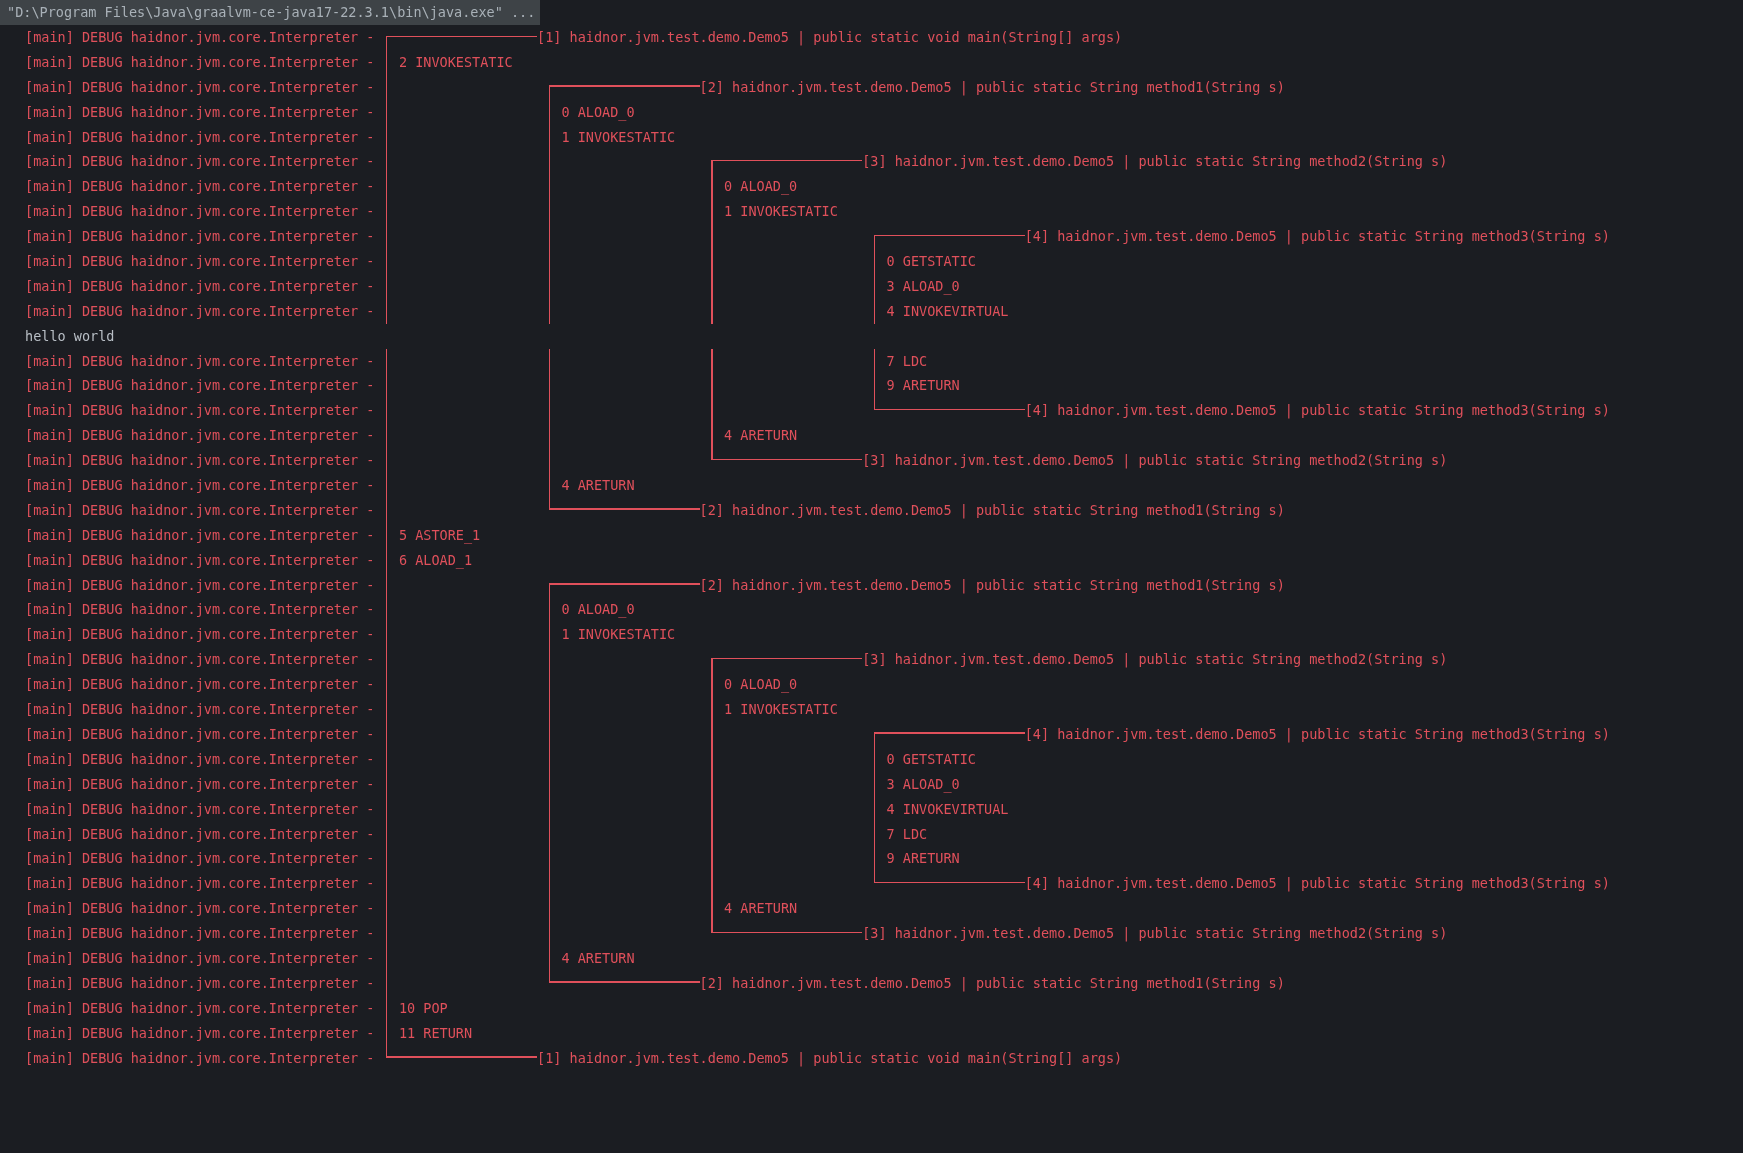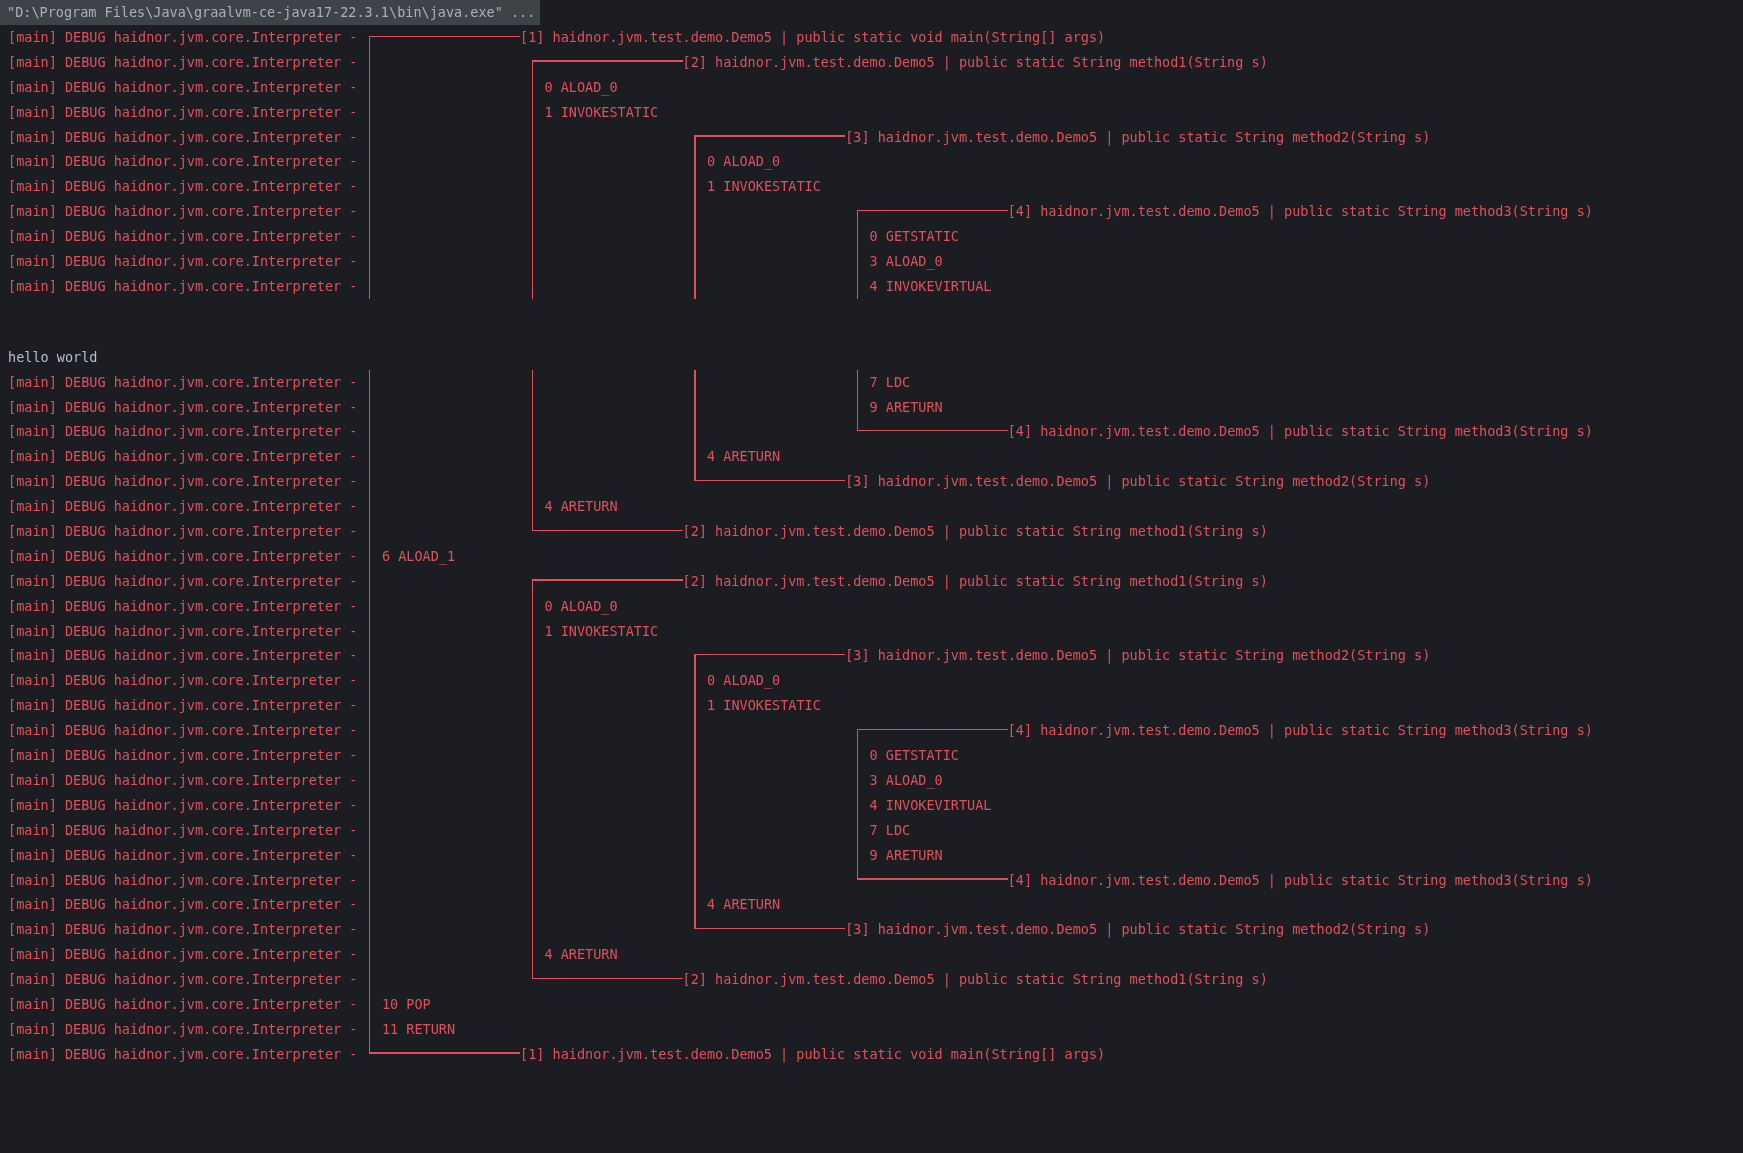--- a/index.html
+++ b/index.html
@@ -15,65 +15,67 @@
     font-size:13.5px;
     white-space:pre;
   }
   .title-text{
     display:inline-block;height:100%;
     background:#3e4347;color:#a9b1b8;
     padding:0 5px 0 7px;
   }
   .console{
     font-size:13.5px;
-    padding-left:8px;
+    padding-left:25px;
   }
   .line{
     height:24.9px;line-height:24.9px;
     white-space:pre;
   }
   .log{color:#e0505b;}
-  .out{color:#b9bfc6;margin-top:46px;}
+  .out{color:#b9bfc6;}
   
   .bx{display:inline-block;width:1ch;height:100%;position:relative;vertical-align:top;}
   .bx::before,.bx::after{content:"";position:absolute;background:currentColor;}
   .bx.v::before{left:calc(50% - 0.75px);top:0;bottom:0;width:1.5px;}
   .bx.v::after{display:none;}
   .bx.h::before{left:0;right:0;top:10.5px;height:1.5px;}
   .bx.h::after{display:none;}
   .bx.dr::before{left:calc(50% - 0.75px);top:10.5px;bottom:0;width:1.5px;}
   .bx.dr::after{left:calc(50% - 0.75px);right:0;top:10.5px;height:1.5px;}
   .bx.ur::before{left:calc(50% - 0.75px);top:0;height:12px;width:1.5px;}
   .bx.ur::after{left:calc(50% - 0.75px);right:0;top:10.5px;height:1.5px;}
 </style>
 </head>
 <body style="background: rgb(27, 29, 34);">
 
 <div class="terminal">
   <div class="titlebar"><span class="title-text" style="background: rgb(62, 67, 71); color: rgb(169, 177, 184);">"D:\Program Files\Java\graalvm-ce-java17-22.3.1\bin\java.exe" ...</span></div>
   <div class="console">
       <div class="line log">[main] DEBUG haidnor.jvm.core.Interpreter - <span class="bx dr"></span><span class="bx h"></span><span class="bx h"></span><span class="bx h"></span><span class="bx h"></span><span class="bx h"></span><span class="bx h"></span><span class="bx h"></span><span class="bx h"></span><span class="bx h"></span><span class="bx h"></span><span class="bx h"></span><span class="bx h"></span><span class="bx h"></span><span class="bx h"></span><span class="bx h"></span><span class="bx h"></span><span class="bx h"></span><span class="bx h"></span>[1] haidnor.jvm.test.demo.Demo5 | public static void main(String[] args)</div>
+      <div class="line log">[main] DEBUG haidnor.jvm.core.Interpreter - <span class="bx v"></span> 2 INVOKESTATIC</div>
       <div class="line log">[main] DEBUG haidnor.jvm.core.Interpreter - <span class="bx v"></span>                   <span class="bx dr"></span><span class="bx h"></span><span class="bx h"></span><span class="bx h"></span><span class="bx h"></span><span class="bx h"></span><span class="bx h"></span><span class="bx h"></span><span class="bx h"></span><span class="bx h"></span><span class="bx h"></span><span class="bx h"></span><span class="bx h"></span><span class="bx h"></span><span class="bx h"></span><span class="bx h"></span><span class="bx h"></span><span class="bx h"></span><span class="bx h"></span>[2] haidnor.jvm.test.demo.Demo5 | public static String method1(String s)</div>
       <div class="line log">[main] DEBUG haidnor.jvm.core.Interpreter - <span class="bx v"></span>                   <span class="bx v"></span> 0 ALOAD_0</div>
       <div class="line log">[main] DEBUG haidnor.jvm.core.Interpreter - <span class="bx v"></span>                   <span class="bx v"></span> 1 INVOKESTATIC</div>
       <div class="line log">[main] DEBUG haidnor.jvm.core.Interpreter - <span class="bx v"></span>                   <span class="bx v"></span>                   <span class="bx dr"></span><span class="bx h"></span><span class="bx h"></span><span class="bx h"></span><span class="bx h"></span><span class="bx h"></span><span class="bx h"></span><span class="bx h"></span><span class="bx h"></span><span class="bx h"></span><span class="bx h"></span><span class="bx h"></span><span class="bx h"></span><span class="bx h"></span><span class="bx h"></span><span class="bx h"></span><span class="bx h"></span><span class="bx h"></span><span class="bx h"></span>[3] haidnor.jvm.test.demo.Demo5 | public static String method2(String s)</div>
       <div class="line log">[main] DEBUG haidnor.jvm.core.Interpreter - <span class="bx v"></span>                   <span class="bx v"></span>                   <span class="bx v"></span> 0 ALOAD_0</div>
       <div class="line log">[main] DEBUG haidnor.jvm.core.Interpreter - <span class="bx v"></span>                   <span class="bx v"></span>                   <span class="bx v"></span> 1 INVOKESTATIC</div>
       <div class="line log">[main] DEBUG haidnor.jvm.core.Interpreter - <span class="bx v"></span>                   <span class="bx v"></span>                   <span class="bx v"></span>                   <span class="bx dr"></span><span class="bx h"></span><span class="bx h"></span><span class="bx h"></span><span class="bx h"></span><span class="bx h"></span><span class="bx h"></span><span class="bx h"></span><span class="bx h"></span><span class="bx h"></span><span class="bx h"></span><span class="bx h"></span><span class="bx h"></span><span class="bx h"></span><span class="bx h"></span><span class="bx h"></span><span class="bx h"></span><span class="bx h"></span><span class="bx h"></span>[4] haidnor.jvm.test.demo.Demo5 | public static String method3(String s)</div>
       <div class="line log">[main] DEBUG haidnor.jvm.core.Interpreter - <span class="bx v"></span>                   <span class="bx v"></span>                   <span class="bx v"></span>                   <span class="bx v"></span> 0 GETSTATIC</div>
       <div class="line log">[main] DEBUG haidnor.jvm.core.Interpreter - <span class="bx v"></span>                   <span class="bx v"></span>                   <span class="bx v"></span>                   <span class="bx v"></span> 3 ALOAD_0</div>
       <div class="line log">[main] DEBUG haidnor.jvm.core.Interpreter - <span class="bx v"></span>                   <span class="bx v"></span>                   <span class="bx v"></span>                   <span class="bx v"></span> 4 INVOKEVIRTUAL</div>
       <div class="line out">hello world</div>
       <div class="line log">[main] DEBUG haidnor.jvm.core.Interpreter - <span class="bx v"></span>                   <span class="bx v"></span>                   <span class="bx v"></span>                   <span class="bx v"></span> 7 LDC</div>
       <div class="line log">[main] DEBUG haidnor.jvm.core.Interpreter - <span class="bx v"></span>                   <span class="bx v"></span>                   <span class="bx v"></span>                   <span class="bx v"></span> 9 ARETURN</div>
       <div class="line log">[main] DEBUG haidnor.jvm.core.Interpreter - <span class="bx v"></span>                   <span class="bx v"></span>                   <span class="bx v"></span>                   <span class="bx ur"></span><span class="bx h"></span><span class="bx h"></span><span class="bx h"></span><span class="bx h"></span><span class="bx h"></span><span class="bx h"></span><span class="bx h"></span><span class="bx h"></span><span class="bx h"></span><span class="bx h"></span><span class="bx h"></span><span class="bx h"></span><span class="bx h"></span><span class="bx h"></span><span class="bx h"></span><span class="bx h"></span><span class="bx h"></span><span class="bx h"></span>[4] haidnor.jvm.test.demo.Demo5 | public static String method3(String s)</div>
       <div class="line log">[main] DEBUG haidnor.jvm.core.Interpreter - <span class="bx v"></span>                   <span class="bx v"></span>                   <span class="bx v"></span> 4 ARETURN</div>
       <div class="line log">[main] DEBUG haidnor.jvm.core.Interpreter - <span class="bx v"></span>                   <span class="bx v"></span>                   <span class="bx ur"></span><span class="bx h"></span><span class="bx h"></span><span class="bx h"></span><span class="bx h"></span><span class="bx h"></span><span class="bx h"></span><span class="bx h"></span><span class="bx h"></span><span class="bx h"></span><span class="bx h"></span><span class="bx h"></span><span class="bx h"></span><span class="bx h"></span><span class="bx h"></span><span class="bx h"></span><span class="bx h"></span><span class="bx h"></span><span class="bx h"></span>[3] haidnor.jvm.test.demo.Demo5 | public static String method2(String s)</div>
       <div class="line log">[main] DEBUG haidnor.jvm.core.Interpreter - <span class="bx v"></span>                   <span class="bx v"></span> 4 ARETURN</div>
       <div class="line log">[main] DEBUG haidnor.jvm.core.Interpreter - <span class="bx v"></span>                   <span class="bx ur"></span><span class="bx h"></span><span class="bx h"></span><span class="bx h"></span><span class="bx h"></span><span class="bx h"></span><span class="bx h"></span><span class="bx h"></span><span class="bx h"></span><span class="bx h"></span><span class="bx h"></span><span class="bx h"></span><span class="bx h"></span><span class="bx h"></span><span class="bx h"></span><span class="bx h"></span><span class="bx h"></span><span class="bx h"></span><span class="bx h"></span>[2] haidnor.jvm.test.demo.Demo5 | public static String method1(String s)</div>
+      <div class="line log">[main] DEBUG haidnor.jvm.core.Interpreter - <span class="bx v"></span> 5 ASTORE_1</div>
       <div class="line log">[main] DEBUG haidnor.jvm.core.Interpreter - <span class="bx v"></span> 6 ALOAD_1</div>
       <div class="line log">[main] DEBUG haidnor.jvm.core.Interpreter - <span class="bx v"></span>                   <span class="bx dr"></span><span class="bx h"></span><span class="bx h"></span><span class="bx h"></span><span class="bx h"></span><span class="bx h"></span><span class="bx h"></span><span class="bx h"></span><span class="bx h"></span><span class="bx h"></span><span class="bx h"></span><span class="bx h"></span><span class="bx h"></span><span class="bx h"></span><span class="bx h"></span><span class="bx h"></span><span class="bx h"></span><span class="bx h"></span><span class="bx h"></span>[2] haidnor.jvm.test.demo.Demo5 | public static String method1(String s)</div>
       <div class="line log">[main] DEBUG haidnor.jvm.core.Interpreter - <span class="bx v"></span>                   <span class="bx v"></span> 0 ALOAD_0</div>
       <div class="line log">[main] DEBUG haidnor.jvm.core.Interpreter - <span class="bx v"></span>                   <span class="bx v"></span> 1 INVOKESTATIC</div>
       <div class="line log">[main] DEBUG haidnor.jvm.core.Interpreter - <span class="bx v"></span>                   <span class="bx v"></span>                   <span class="bx dr"></span><span class="bx h"></span><span class="bx h"></span><span class="bx h"></span><span class="bx h"></span><span class="bx h"></span><span class="bx h"></span><span class="bx h"></span><span class="bx h"></span><span class="bx h"></span><span class="bx h"></span><span class="bx h"></span><span class="bx h"></span><span class="bx h"></span><span class="bx h"></span><span class="bx h"></span><span class="bx h"></span><span class="bx h"></span><span class="bx h"></span>[3] haidnor.jvm.test.demo.Demo5 | public static String method2(String s)</div>
       <div class="line log">[main] DEBUG haidnor.jvm.core.Interpreter - <span class="bx v"></span>                   <span class="bx v"></span>                   <span class="bx v"></span> 0 ALOAD_0</div>
       <div class="line log">[main] DEBUG haidnor.jvm.core.Interpreter - <span class="bx v"></span>                   <span class="bx v"></span>                   <span class="bx v"></span> 1 INVOKESTATIC</div>
       <div class="line log">[main] DEBUG haidnor.jvm.core.Interpreter - <span class="bx v"></span>                   <span class="bx v"></span>                   <span class="bx v"></span>                   <span class="bx dr"></span><span class="bx h"></span><span class="bx h"></span><span class="bx h"></span><span class="bx h"></span><span class="bx h"></span><span class="bx h"></span><span class="bx h"></span><span class="bx h"></span><span class="bx h"></span><span class="bx h"></span><span class="bx h"></span><span class="bx h"></span><span class="bx h"></span><span class="bx h"></span><span class="bx h"></span><span class="bx h"></span><span class="bx h"></span><span class="bx h"></span>[4] haidnor.jvm.test.demo.Demo5 | public static String method3(String s)</div>
       <div class="line log">[main] DEBUG haidnor.jvm.core.Interpreter - <span class="bx v"></span>                   <span class="bx v"></span>                   <span class="bx v"></span>                   <span class="bx v"></span> 0 GETSTATIC</div>
       <div class="line log">[main] DEBUG haidnor.jvm.core.Interpreter - <span class="bx v"></span>                   <span class="bx v"></span>                   <span class="bx v"></span>                   <span class="bx v"></span> 3 ALOAD_0</div>

